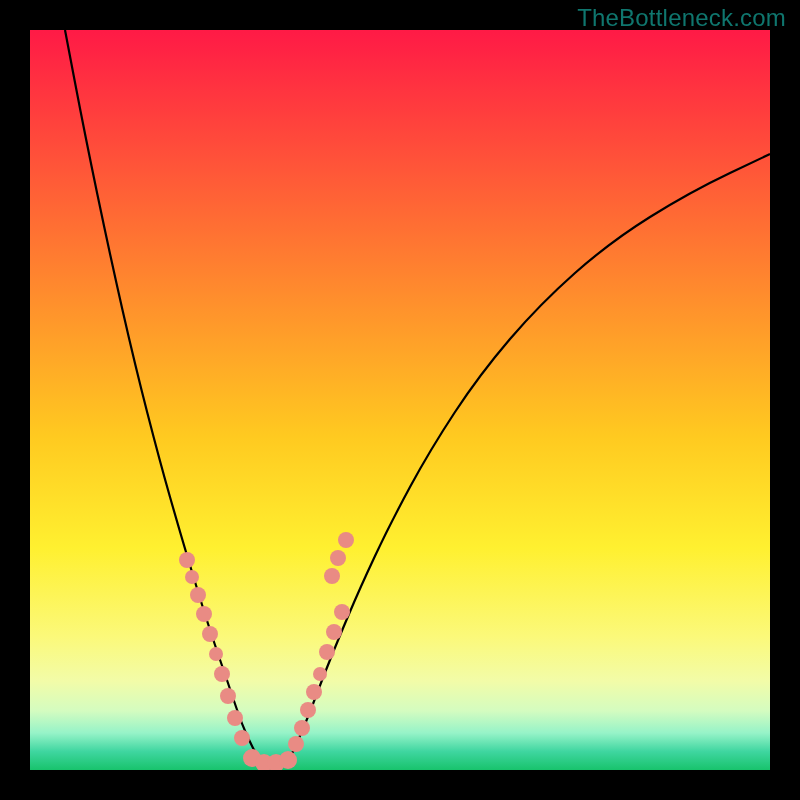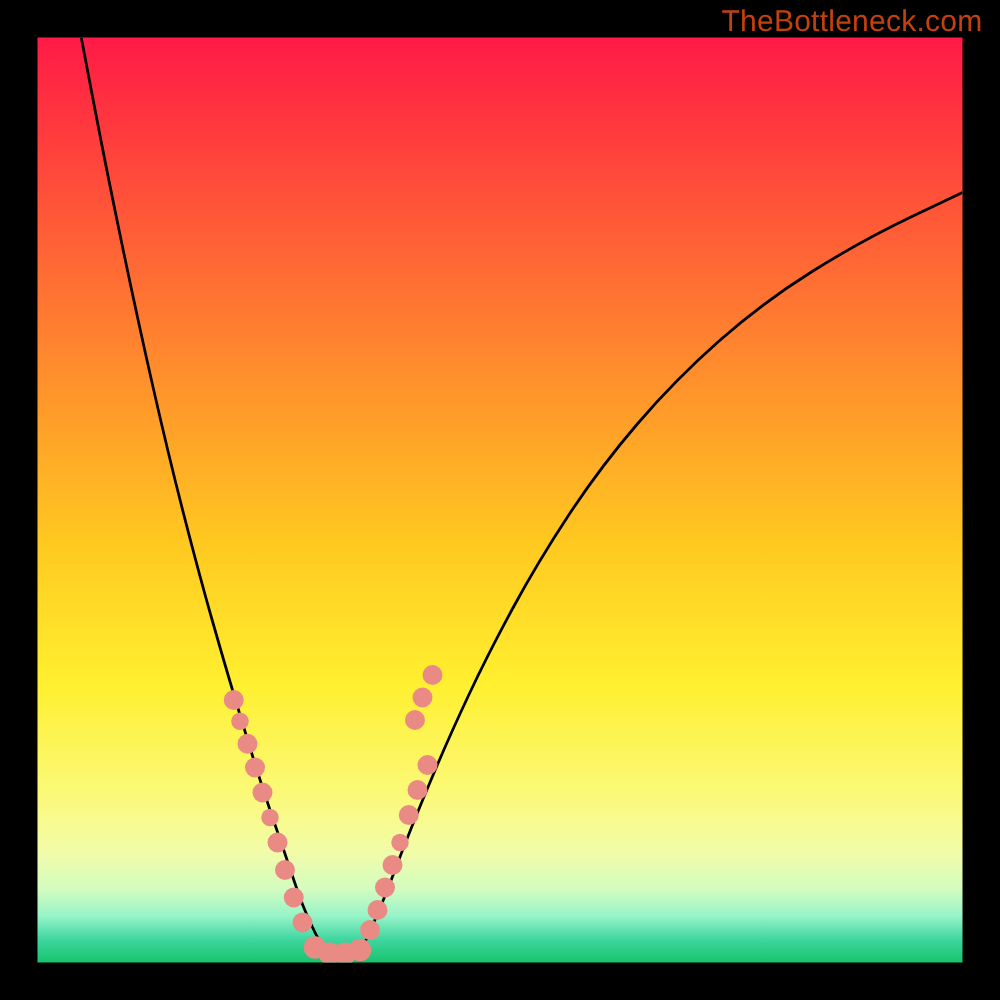--- a/index.html
+++ b/index.html
@@ -37,21 +37,21 @@
       #d4fcc0 92%,
       #96f3c8 95%,
       #3fd6a0 97.5%,
       #18c36c 100%
     );
   }
   .watermark {
     position: absolute;
     top: 4px;
     right: 14px;
-    color: #c2410c;
+    color: #0f766e;
     font-size: 24px;
     font-weight: 500;
     letter-spacing: 0.2px;
     user-select: none;
   }
   svg.curves {
     position: absolute;
     top: 0;
     left: 0;
     width: 740px;

